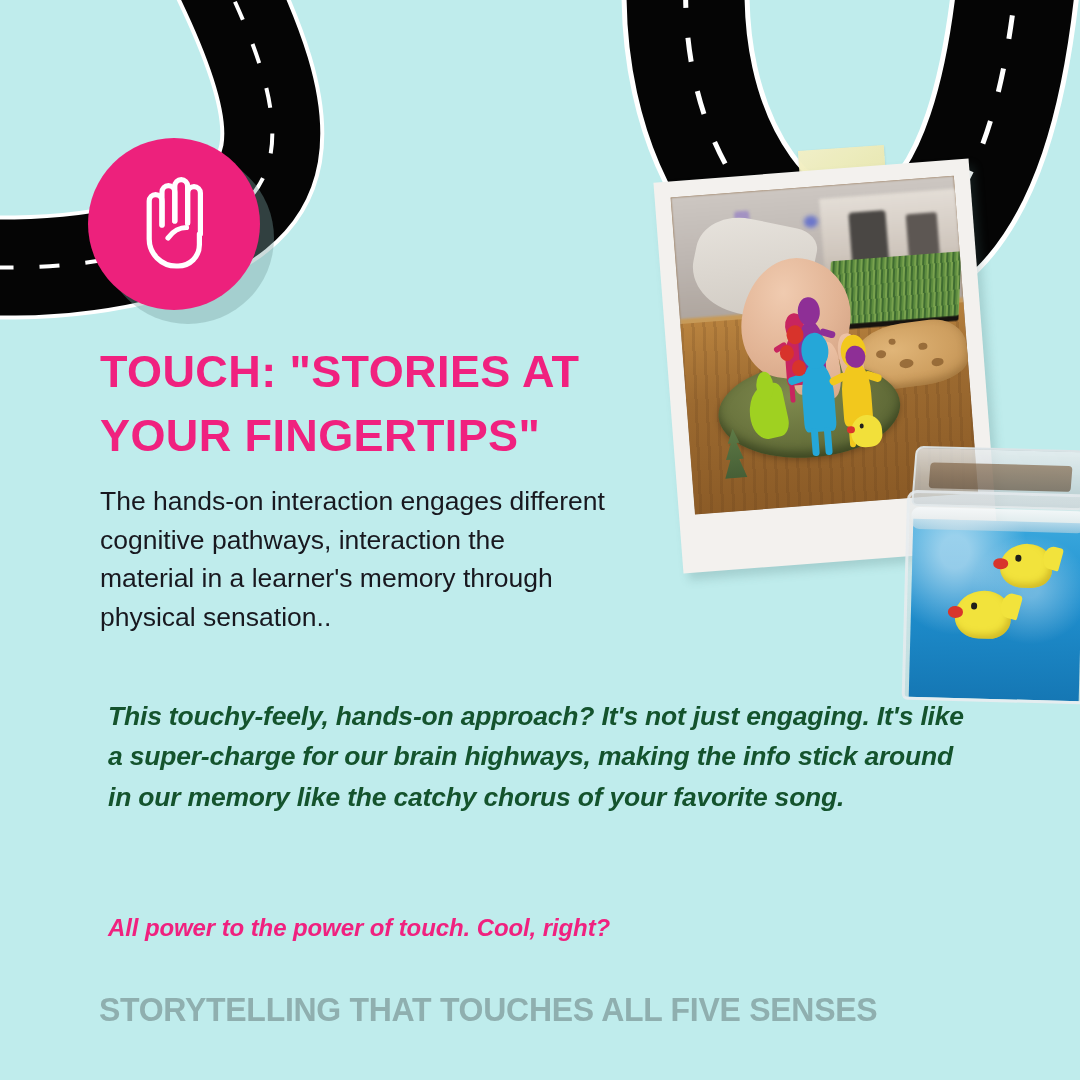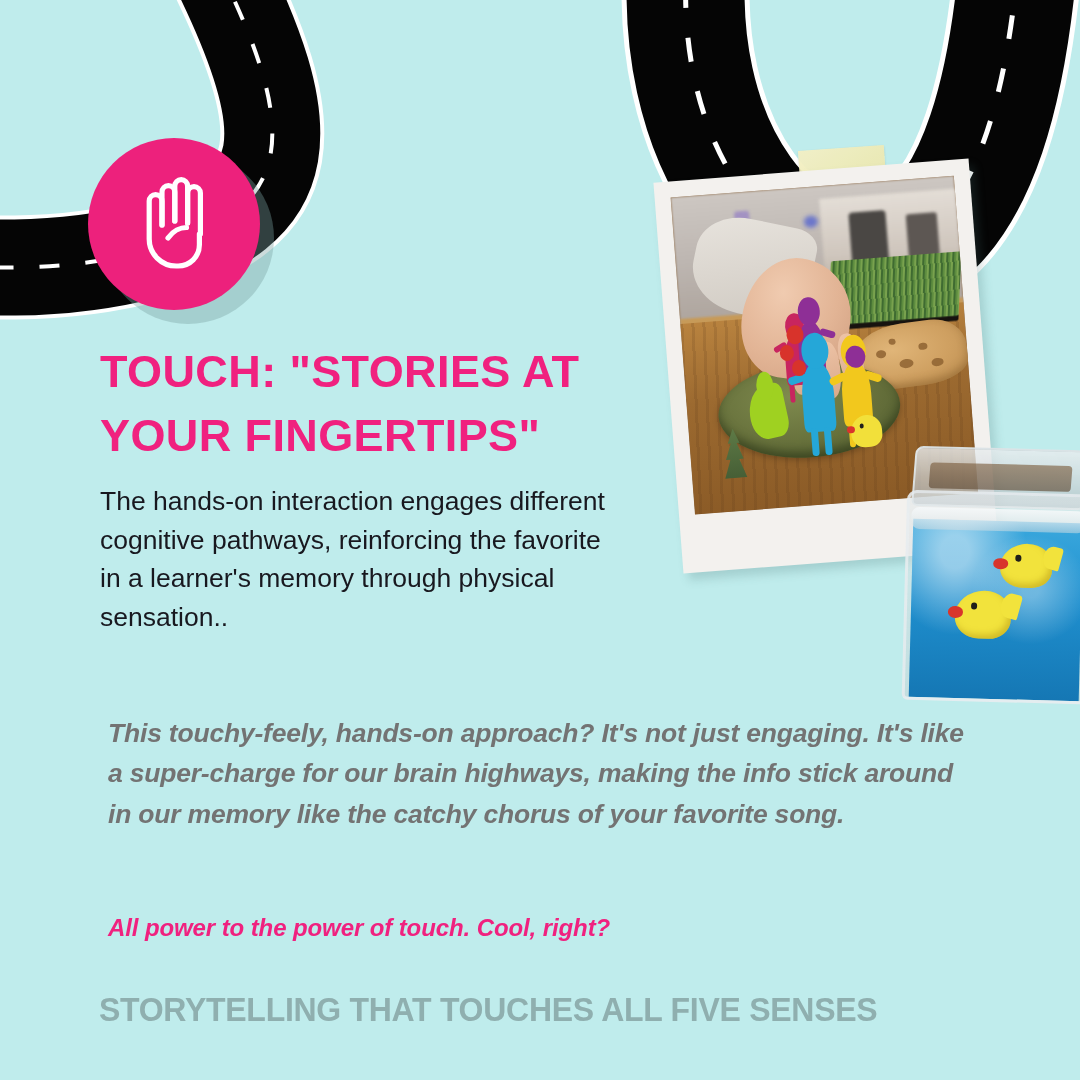--- a/index.html
+++ b/index.html
@@ -35,22 +35,22 @@
     margin:0;
   }
   .body-copy{
     position:absolute;left:100px;top:482px;width:505px;
     color:#18181f;
     font-size:26.5px;line-height:1.46;
     font-weight:400;
     margin:0;
   }
   .pitch{
-    position:absolute;left:108px;top:713px;width:875px;
-    color:#737373;
+    position:absolute;left:108px;top:696px;width:875px;
+    color:#14532d;
     font-size:26.5px;line-height:1.52;
     font-weight:700;font-style:italic;
     letter-spacing:-.2px;
     margin:0;
   }
   .kicker{
     position:absolute;left:108px;top:912px;width:760px;
     color:#f0217f;
     font-size:24px;line-height:1.3;
     font-weight:700;font-style:italic;
@@ -318,18 +318,18 @@
       </div>
       <div class="tub-duck" style="left:48px;top:96px;width:56px;height:48px">
         <span class="tail"></span>
           <span class="beak"></span>
           <span class="eye"></span>
       </div>
     </div>
   </div>
 
   <h1 class="title">TOUCH: "STORIES AT YOUR FINGERTIPS"</h1>
-  <p class="body-copy">The hands-on interaction engages different cognitive pathways, reinforcing the favorite in a learner's memory through physical sensation..</p>
+  <p class="body-copy">The hands-on interaction engages different cognitive pathways, interaction the material in a learner's memory through physical sensation..</p>
   <p class="pitch">This touchy-feely, hands-on approach? It's not just engaging. It's like a super-charge for our brain highways, making the info stick around in our memory like the catchy chorus of your favorite song.</p>
   <p class="kicker">All power to the power of touch. Cool, right?</p>
   <div class="footer">STORYTELLING THAT TOUCHES ALL FIVE SENSES</div>
 
 </div>
 
 </body></html>

